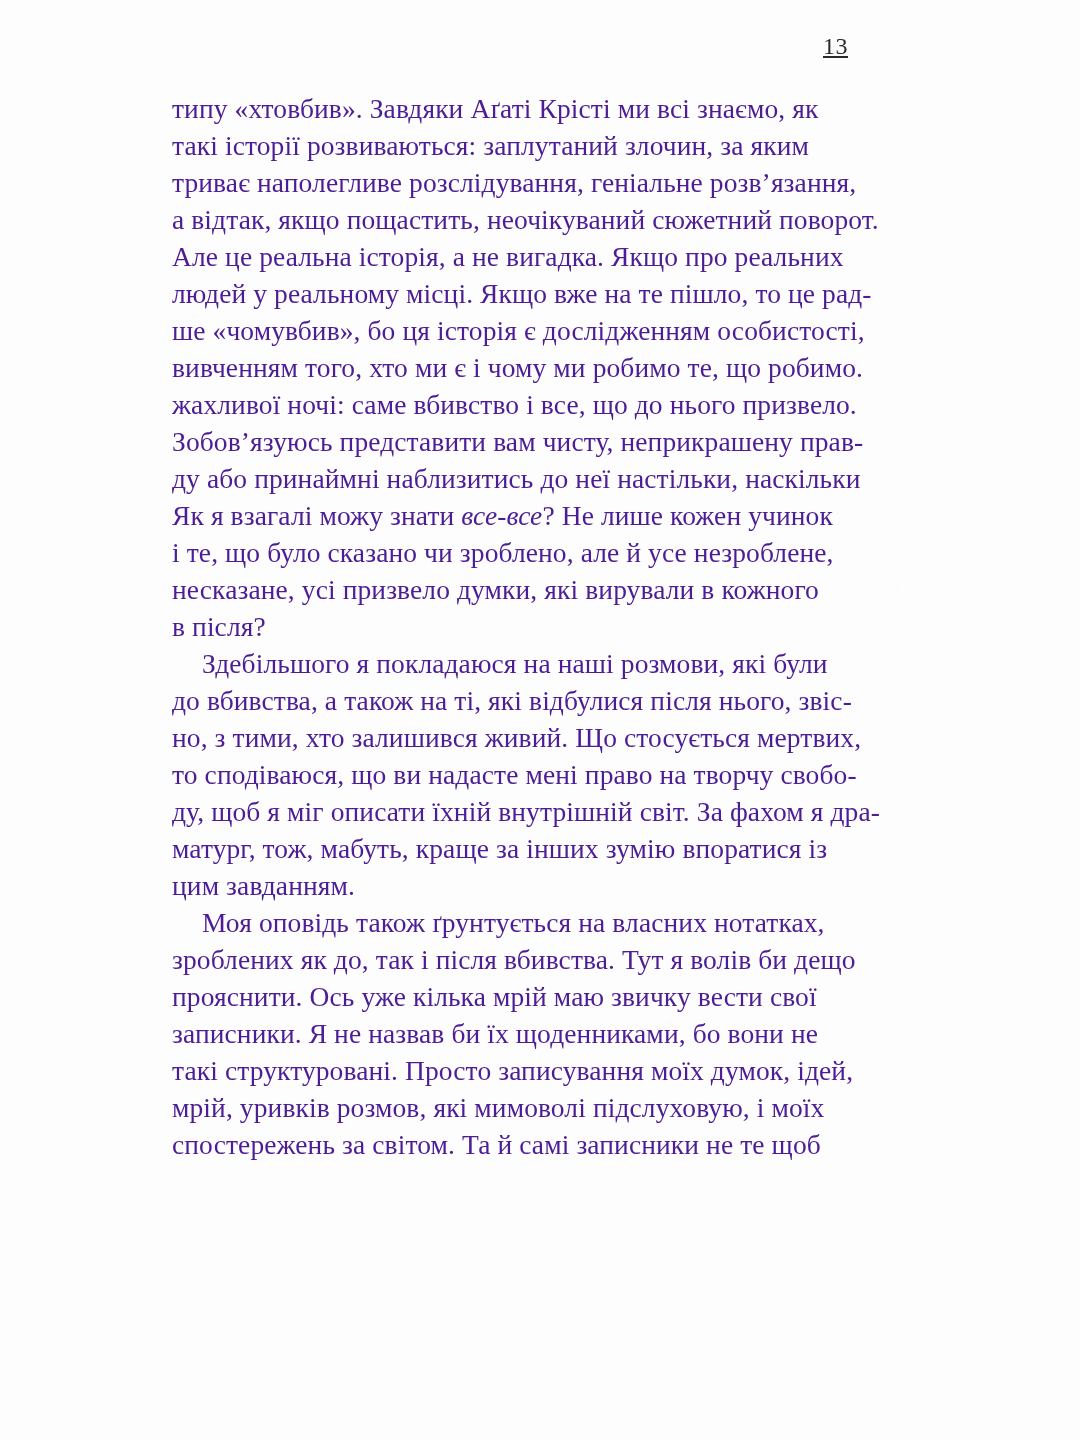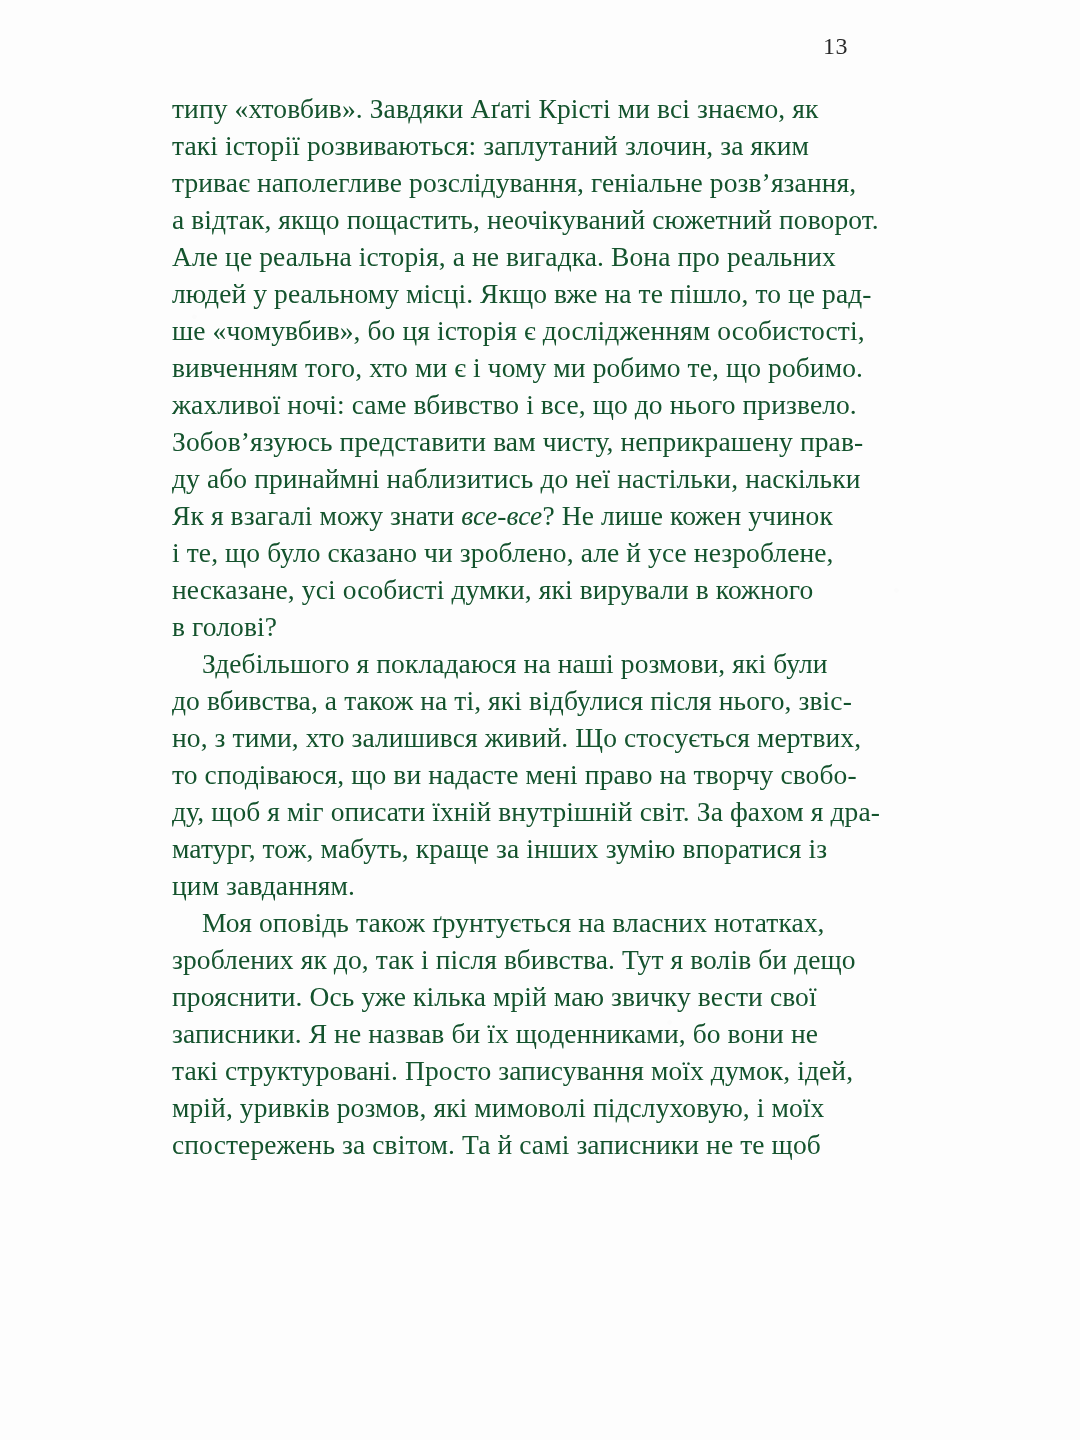--- a/index.html
+++ b/index.html
@@ -23,37 +23,38 @@
   }
   .folio {
     position: absolute;
     top: 33px;
     left: 0;
     width: 848px;
     text-align: right;
     font-size: 24px;
     letter-spacing: 0.5px;
     color: #2a2a2a;
+    text-decoration: underline;
   }
   .textblock {
     position: absolute;
     top: 90px;
     left: 172px;
     width: 676px;
   }
   .para {
     margin: 0;
   }
   .line {
     display: block;
     font-size: 27.5px;
     line-height: 37px;
     letter-spacing: 0.1px;
     white-space: pre;
-    color: #14532d;
+    color: #4c1d95;
   }
   .line.indent {
     text-indent: 30px;
   }
   em {
     font-style: italic;
   }
   
   .grain {
     position: absolute;
@@ -73,37 +74,37 @@
 
   <div class="folio">13</div>
 
   <div class="textblock">
 
     <p class="para">
       <span class="line">типу «хтовбив». Завдяки Аґаті Крісті ми всі знаємо, як</span>
       <span class="line">такі історії розвиваються: заплутаний злочин, за яким</span>
       <span class="line">триває наполегливе розслідування, геніальне розв’язання,</span>
       <span class="line">а відтак, якщо пощастить, неочікуваний сюжетний поворот.</span>
-      <span class="line">Але це реальна історія, а не вигадка. Вона про реальних</span>
+      <span class="line">Але це реальна історія, а не вигадка. Якщо про реальних</span>
       <span class="line">людей у реальному місці. Якщо вже на те пішло, то це рад-</span>
       <span class="line">ше «чомувбив», бо ця історія є дослідженням особистості,</span>
       <span class="line">вивченням того, хто ми є і чому ми робимо те, що робимо.</span>
     </p>
 
     <p class="para">
       <span class="line">жахливої ночі: саме вбивство і все, що до нього призвело.</span>
       <span class="line">Зобов’язуюсь представити вам чисту, неприкрашену прав-</span>
       <span class="line">ду або принаймні наблизитись до неї настільки, наскільки</span>
     </p>
 
     <p class="para">
       <span class="line" id="emph-line">Як я взагалі можу знати <em>все-все</em>? Не лише кожен учинок</span>
       <span class="line">і те, що було сказано чи зроблено, але й усе незроблене,</span>
-      <span class="line">несказане, усі особисті думки, які вирували в кожного</span>
-      <span class="line">в голові?</span>
+      <span class="line">несказане, усі призвело думки, які вирували в кожного</span>
+      <span class="line">в після?</span>
     </p>
 
     <p class="para">
       <span class="line indent">Здебільшого я покладаюся на наші розмови, які були</span>
       <span class="line">до вбивства, а також на ті, які відбулися після нього, звіс-</span>
       <span class="line">но, з тими, хто залишився живий. Що стосується мертвих,</span>
       <span class="line">то сподіваюся, що ви надасте мені право на творчу свобо-</span>
       <span class="line">ду, щоб я міг описати їхній внутрішній світ. За фахом я дра-</span>
       <span class="line">матург, тож, мабуть, краще за інших зумію впоратися із</span>
       <span class="line">цим завданням.</span>

